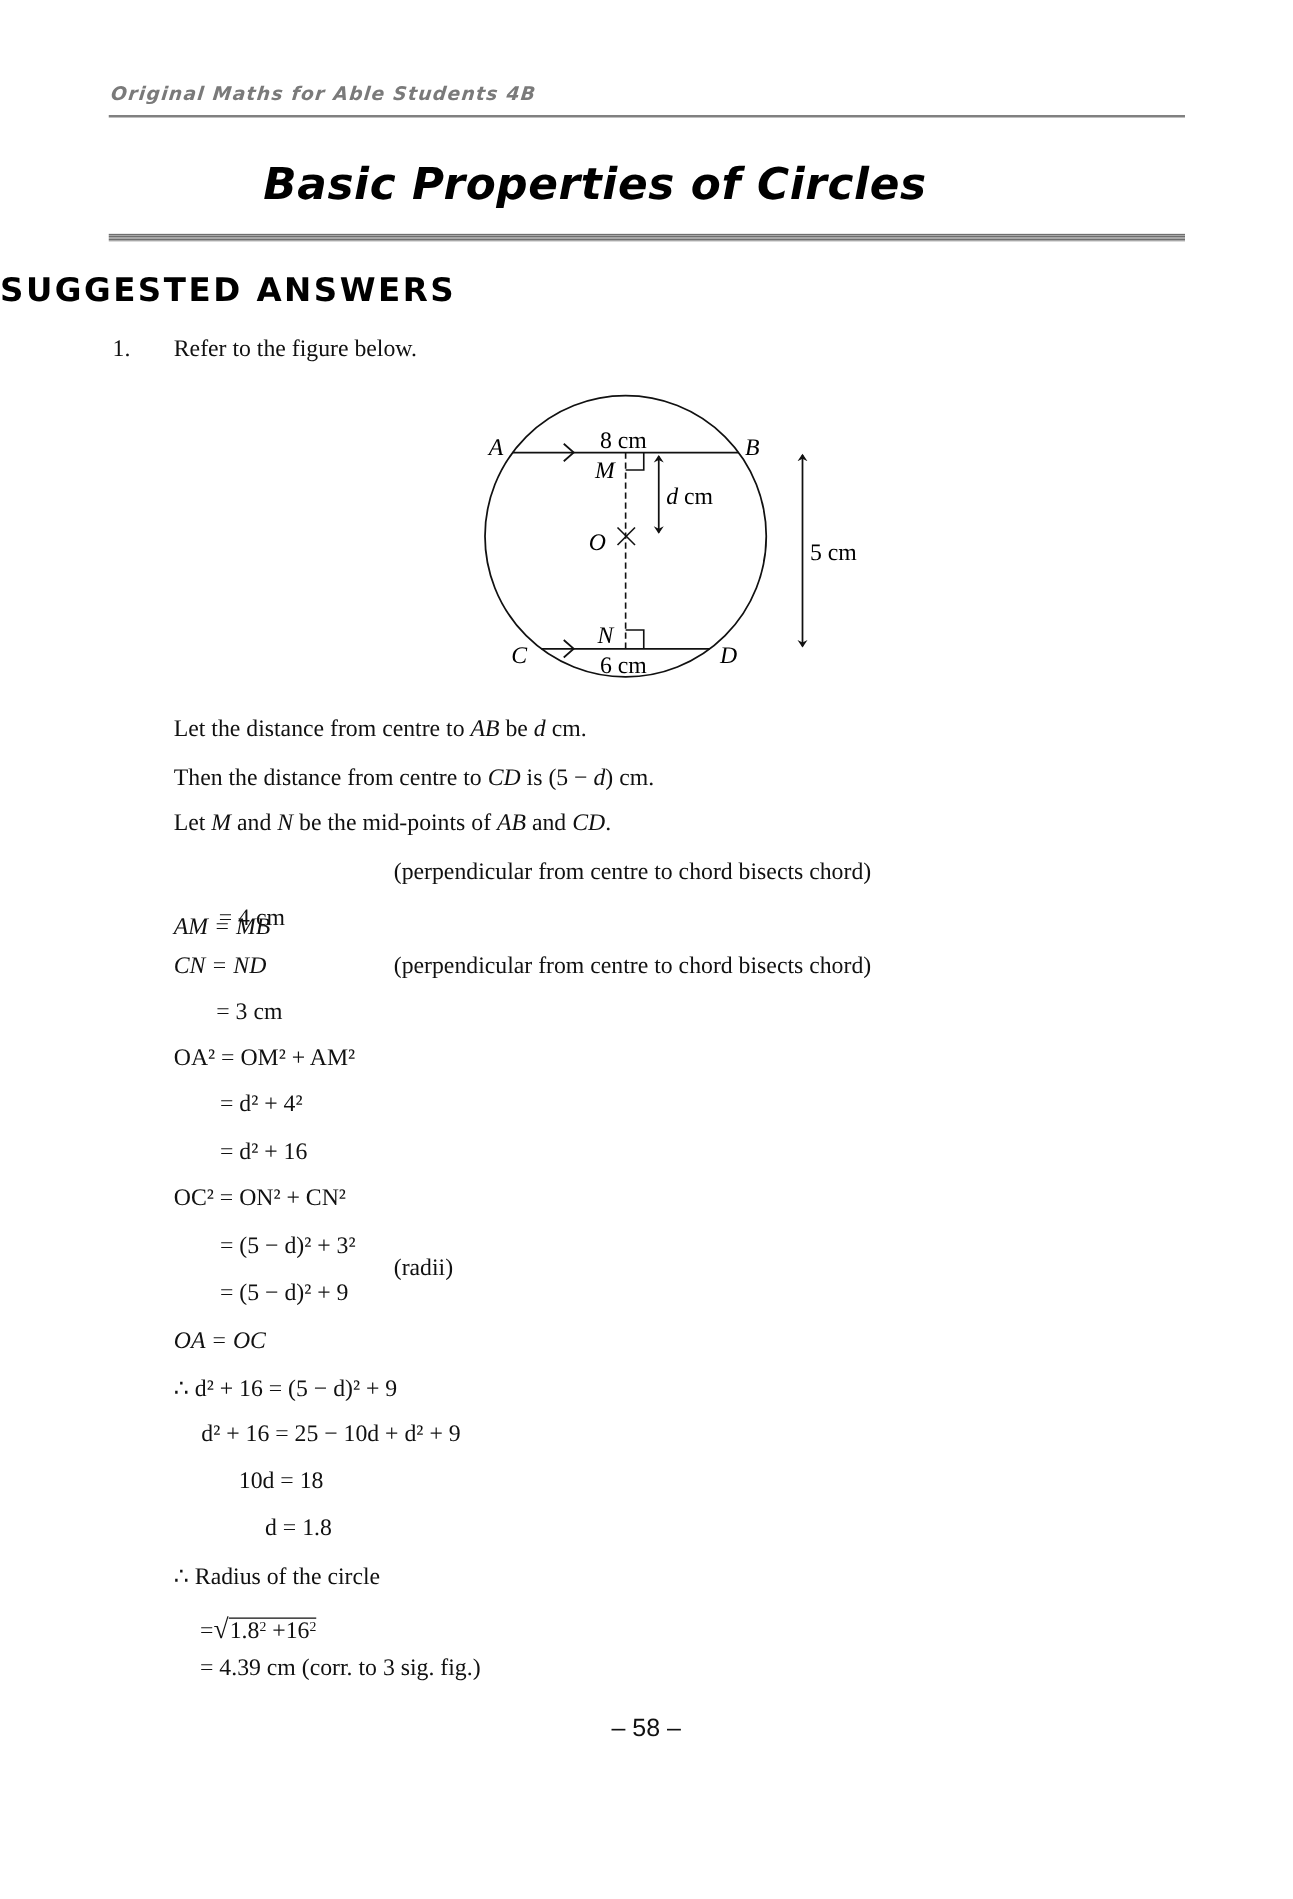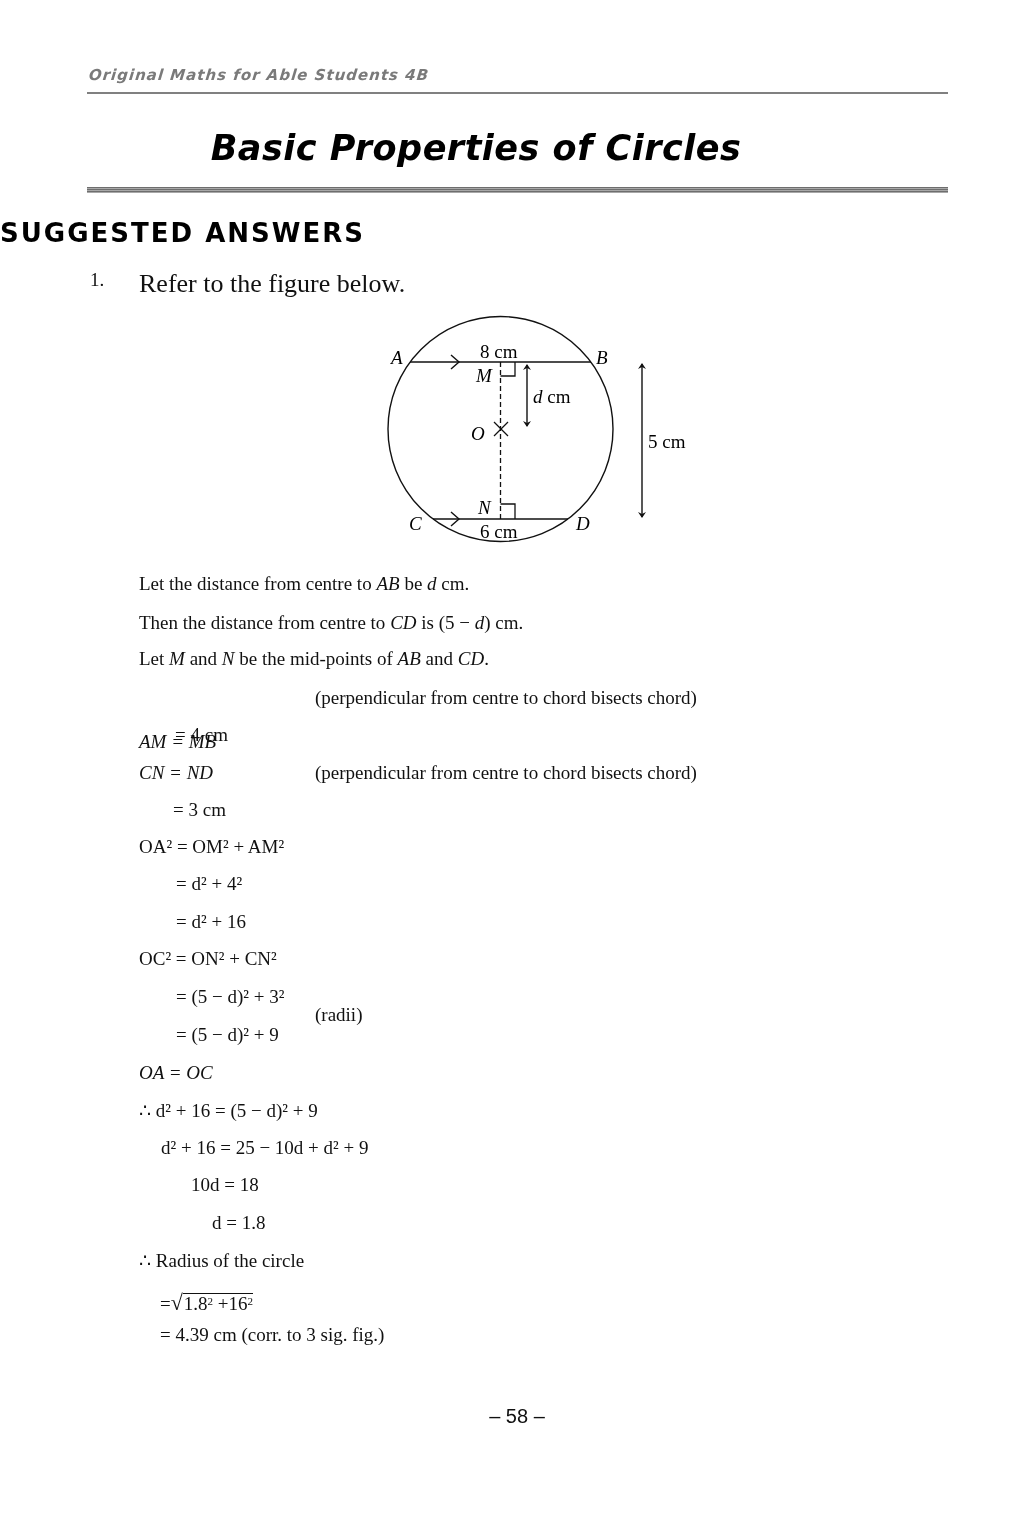--- a/index.html
+++ b/index.html
@@ -9,25 +9,25 @@
   .running-head { left:89px; top:66px; font-family:"DejaVu Sans", sans-serif; font-style:italic; font-weight:bold;
                   font-size:15px; color:#7a7a7a; letter-spacing:1px; transform:skewX(-6deg); }
   .head-rule { left:87px; top:92px; width:861px; height:2px; background:#808080; }
   .title { left:0; width:952px; top:128px; text-align:center; font-family:"DejaVu Sans", sans-serif;
            font-weight:bold; font-style:italic; font-size:35px; color:#000; letter-spacing:0.5px; }
   .title-rule { left:87px; top:187px; width:861px; height:6px;
                 background:repeating-linear-gradient(to bottom,#6e6e6e 0px,#6e6e6e 1px,#a8a8a8 1px,#a8a8a8 2px); }
   .subtitle { left:0; width:1034px; top:218px; text-align:left; font-family:"DejaVu Sans", sans-serif;
               font-weight:bold; font-size:26px; letter-spacing:2px; color:#000; }
   .qnum { left:90px; top:269px; font-size:19px; }
-  .qtext { left:139px; top:269px; font-size:26px; }
+  .qtext { left:139px; top:269px; font-size:19px; }
   .line { font-size:19px; white-space:nowrap; }
   i { font-style:italic; }
   sup { font-size:11px; vertical-align:top; position:relative; top:-2px; }
-  .page-num { left:0; width:1034px; top:1405px; text-align:center; font-family:"Liberation Sans", sans-serif; font-size:20px; }
+  .page-num { left:0; width:1034px; top:1372px; text-align:center; font-family:"Liberation Sans", sans-serif; font-size:20px; }
   .sqrt { display:inline-block; border-top:1px solid #111; padding-left:1px; line-height:19px; }
   svg text { font-family:"Liberation Serif", serif; }
 </style>
 </head>
 <body>
 
 <div class="abs running-head">Original Maths for Able Students 4B</div>
 <div class="abs head-rule"></div>
 <div class="abs title">Basic Properties of Circles</div>
 <div class="abs title-rule"></div>

